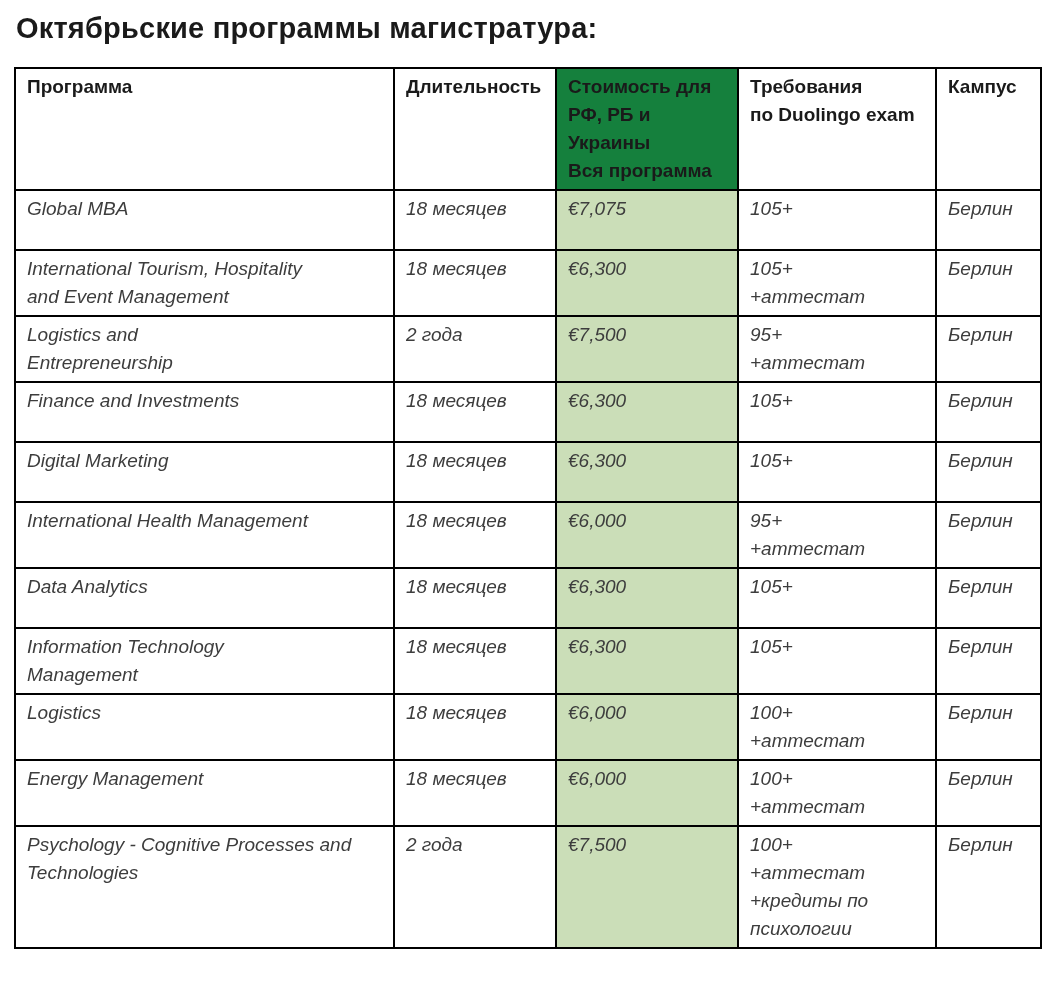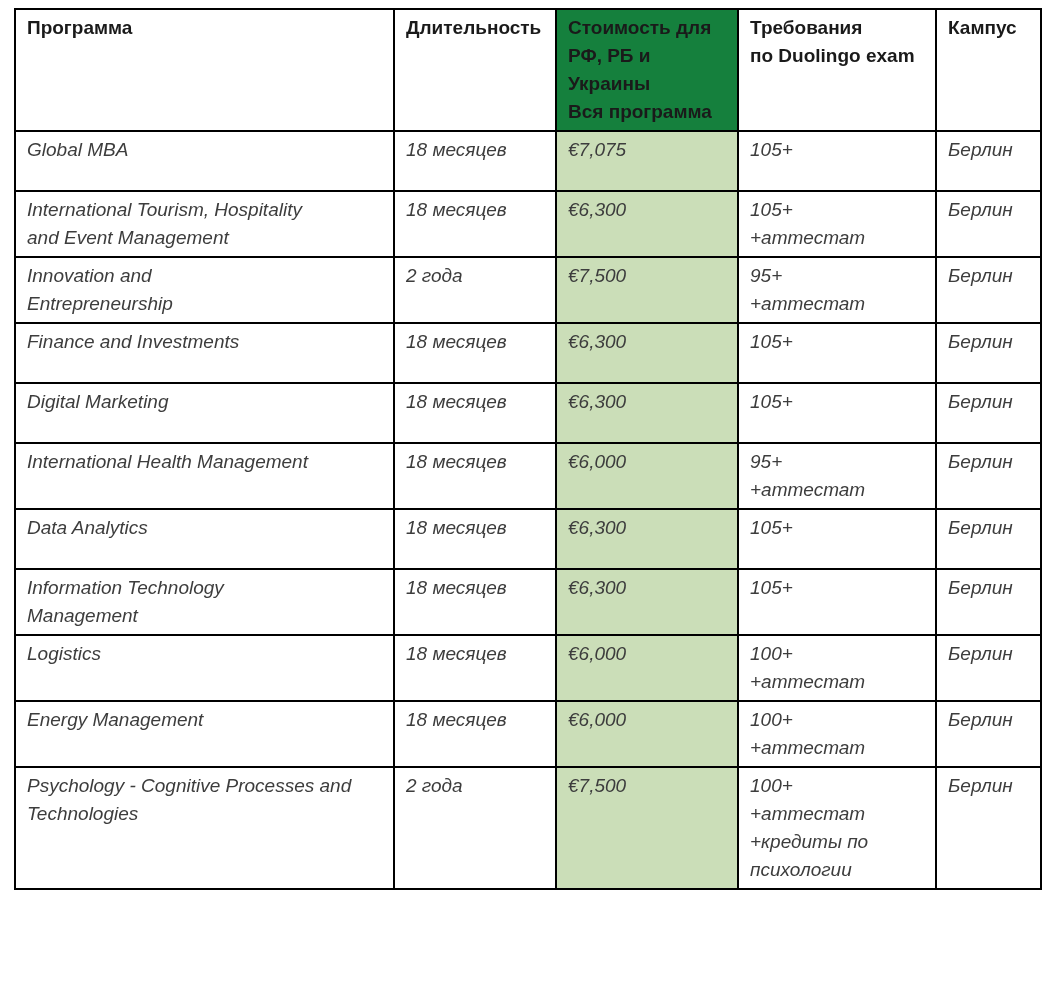--- a/index.html
+++ b/index.html
@@ -54,20 +54,21 @@
     font-weight: 400;
     color: #3d3d3d;
   }
   th.cost-header { background: #15803d; }
   td.cost-cell   { background: #cbdeb8; margin-left: 8px; }
 </style>
 </head>
 <body>
 
 <div class="page">
+  <h1 class="page-title">Октябрьские программы магистратура:</h1>
 
   <table class="programs">
     <colgroup>
       <col class="c-program">
         <col class="c-duration">
         <col class="c-cost">
         <col class="c-requirements">
         <col class="c-campus">
     </colgroup>
     <thead>
@@ -94,21 +95,21 @@
       <tr>
         <td>International Tourism, Hospitality
 and Event Management</td>
         <td>18 месяцев</td>
         <td class="cost-cell">€6,300</td>
         <td>105+
 +аттестат</td>
         <td>Берлин</td>
       </tr>
       <tr>
-        <td>Innovation and
+        <td>Logistics and
 Entrepreneurship</td>
         <td>2 года</td>
         <td class="cost-cell">€7,500</td>
         <td>95+
 +аттестат</td>
         <td>Берлин</td>
       </tr>
       <tr>
         <td>Finance and Investments</td>
         <td>18 месяцев</td>

